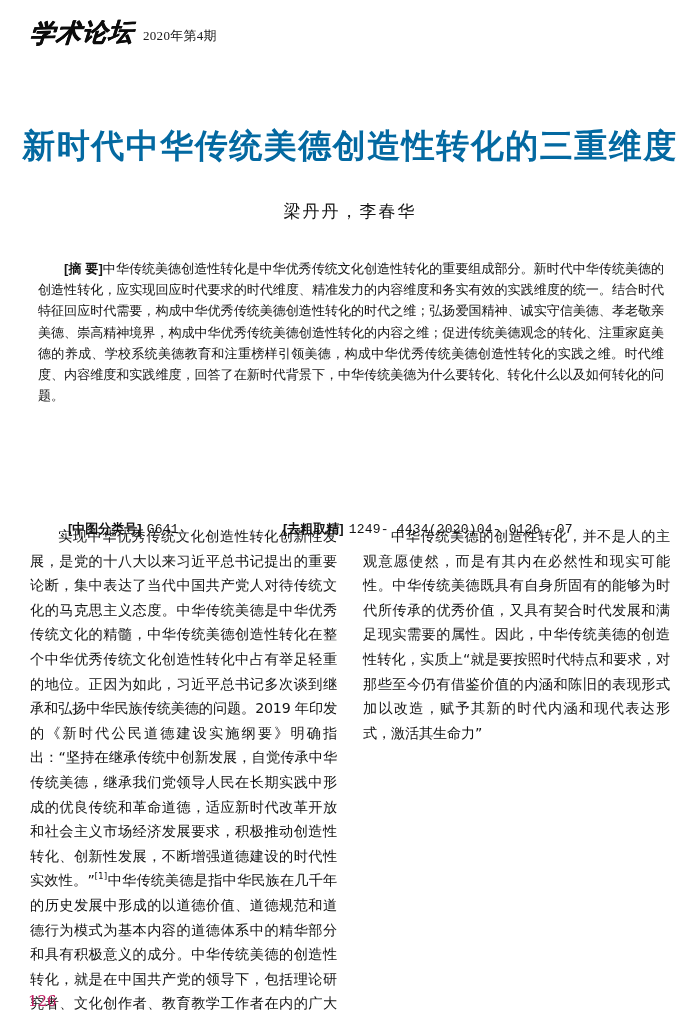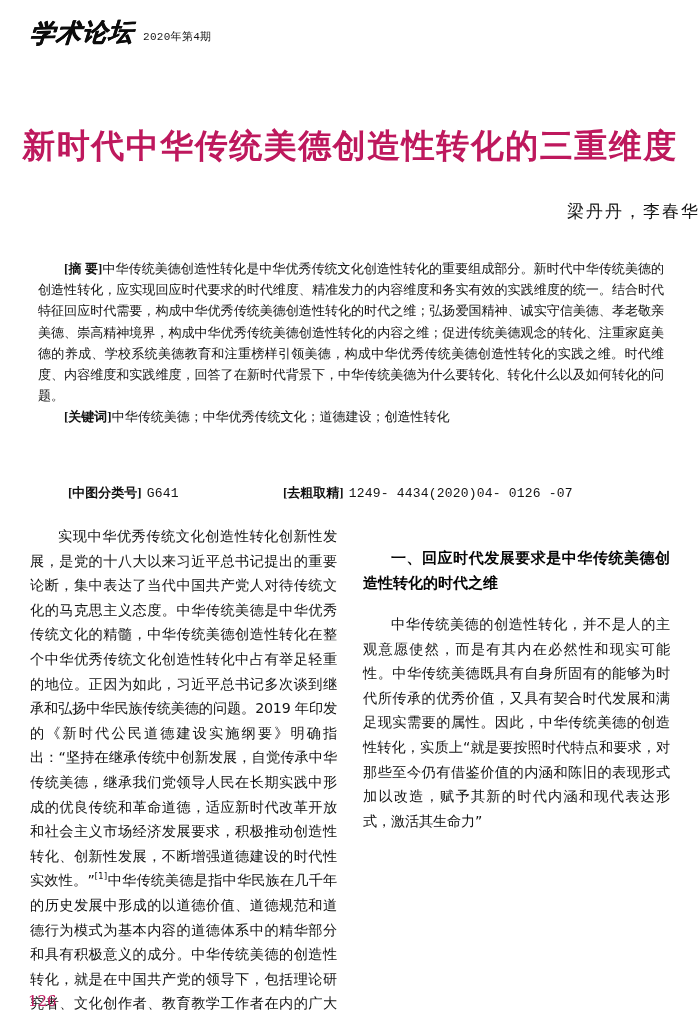--- a/index.html
+++ b/index.html
@@ -38,47 +38,47 @@
     font-size: 25px;
     font-weight: 700;
     font-style: italic;
     letter-spacing: 1px;
     color: #0c0c0c;
     transform: skewX(-5deg) rotate(-1.2deg);
     text-shadow: 0.5px 0 0 #0c0c0c, 0 0.4px 0 #0c0c0c;
     line-height: 1;
   }
   .masthead-issue {
-    font-family: Liberation Mono, monospace;
-    font-size: 11px;
+    font-family: Liberation Serif, serif;
+    font-size: 13px;
     color: #161616;
     letter-spacing: 0.3px;
     position: relative;
     top: -1px;
   }
 
   
   .article-title {
     position: absolute;
     left: 0; right: 0;
     top: 103px;
     text-align: center;
     font-family: "DejaVu Sans", sans-serif;
     font-size: 33px;
     font-weight: 700;
     letter-spacing: 1.5px;
-    color: #be185d;
+    color: #0369a1;
     line-height: 1.25;
   }
 
   .authors {
     position: absolute;
     left: 0; right: 0;
     top: 200px;
-    text-align: right;
+    text-align: center;
     font-family: "DejaVu Serif", serif;
     font-size: 17px;
     letter-spacing: 2px;
     color: #141414;
   }
 
   
   .meta-block {
     position: absolute;
     left: 38px;
@@ -95,24 +95,25 @@
     margin: 0 0 0 0;
     text-indent: 26px;
     letter-spacing: -0.15px;
   }
   .meta-line {
     margin: 0;
     text-indent: 26px;
     letter-spacing: -0.1px;
   }
   .tag {
-    font-family: Liberation Serif, serif;
+    font-family: Liberation Sans, sans-serif;
     font-weight: 700;
     font-size: 13px;
     letter-spacing: 0px;
+    margin-top: 36px;
   }
 
   .codes {
     position: absolute;
     left: 68px;
     top: 484px;
     width: 600px;
     font-family: "DejaVu Serif", serif;
     font-size: 13px;
     color: #121212;
@@ -183,42 +184,40 @@
     <span class="masthead-logo">学术论坛</span>
     <span class="masthead-issue">2020年第4期</span>
   </div>
 
   <h1 class="article-title">新时代中华传统美德创造性转化的三重维度</h1>
 
   <div class="authors">梁丹丹，李春华</div>
 
   <div class="meta-block">
     <p class="meta-para"><span class="tag">[摘  要]</span><span>中华传统美德创造性转化是中华优秀传统文化创造性转化的重要组成部分。新时代中华传统美德的创造性转化，应实现回应时代要求的时代维度、精准发力的内容维度和务实有效的实践维度的统一。结合时代特征回应时代需要，构成中华优秀传统美德创造性转化的时代之维；弘扬爱国精神、诚实守信美德、孝老敬亲美德、崇高精神境界，构成中华优秀传统美德创造性转化的内容之维；促进传统美德观念的转化、注重家庭美德的养成、学校系统美德教育和注重榜样引领美德，构成中华优秀传统美德创造性转化的实践之维。时代维度、内容维度和实践维度，回答了在新时代背景下，中华传统美德为什么要转化、转化什么以及如何转化的问题。</span></p>
-    <p class="meta-line"><span class="tag">[关键词]</span><span>中华传统美德；中华优秀传统文化；道德建设；创造性转化</span></p>
   </div>
 
   <div class="codes">
     <span class="slot s1">
       <span class="tag">[中图分类号]</span>
       <span class="val">G641</span>
     </span>
     <span class="slot s3">
       <span class="tag">[去粗取精]</span>
       <span class="val">1249- 4434(2020)04- 0126 -07</span>
     </span>
   </div>
 
   <div class="body-cols">
 
     <div class="col">
       <p><span>实现中华优秀传统文化创造性转化创新性发展，是党的十八大以来习近平总书记提出的重要论断，集中表达了当代中国共产党人对待传统文化的马克思主义态度。中华传统美德是中华优秀传统文化的精髓，中华传统美德创造性转化在整个中华优秀传统文化创造性转化中占有举足轻重的地位。正因为如此，习近平总书记多次谈到继承和弘扬中华民族传统美德的问题。2019 年印发的《新时代公民道德建设实施纲要》明确指出：“坚持在继承传统中创新发展，自觉传承中华传统美德，继承我们党领导人民在长期实践中形成的优良传统和革命道德，适应新时代改革开放和社会主义市场经济发展要求，积极推动创造性转化、创新性发展，不断增强道德建设的时代性实效性。”</span><sup class="cite">[1]</sup><span>中华传统美德是指中华民族在几千年的历史发展中形成的以道德价值、道德规范和道德行为模式为基本内容的道德体系中的精华部分和具有积极意义的成分。中华传统美德的创造性转化，就是在中国共产党的领导下，包括理论研究者、文化创作者、教育教学工作者在内的广大人民群众主体，坚持以马克思主义为指导，坚持古为今用、推陈出新，去粗取精、去伪存真的原则，根据新时代中国特色社会主义的特征和要求，</span></p>
     </div>
 
     <div class="col">
-      <p class="section-head">一、回应时代发展要求是中华传统美德创造性转化的时代之维</p>
       <p><span>中华传统美德的创造性转化，并不是人的主观意愿使然，而是有其内在必然性和现实可能性。中华传统美德既具有自身所固有的能够为时代所传承的优秀价值，又具有契合时代发展和满足现实需要的属性。因此，中华传统美德的创造性转化，实质上“就是要按照时代特点和要求，对那些至今仍有借鉴价值的内涵和陈旧的表现形式加以改造，赋予其新的时代内涵和现代表达形式，激活其生命力”</span></p>
     </div>
 
   </div>
 
   <div class="page-number">126</div>
 
 </div>
 
 </body></html>

